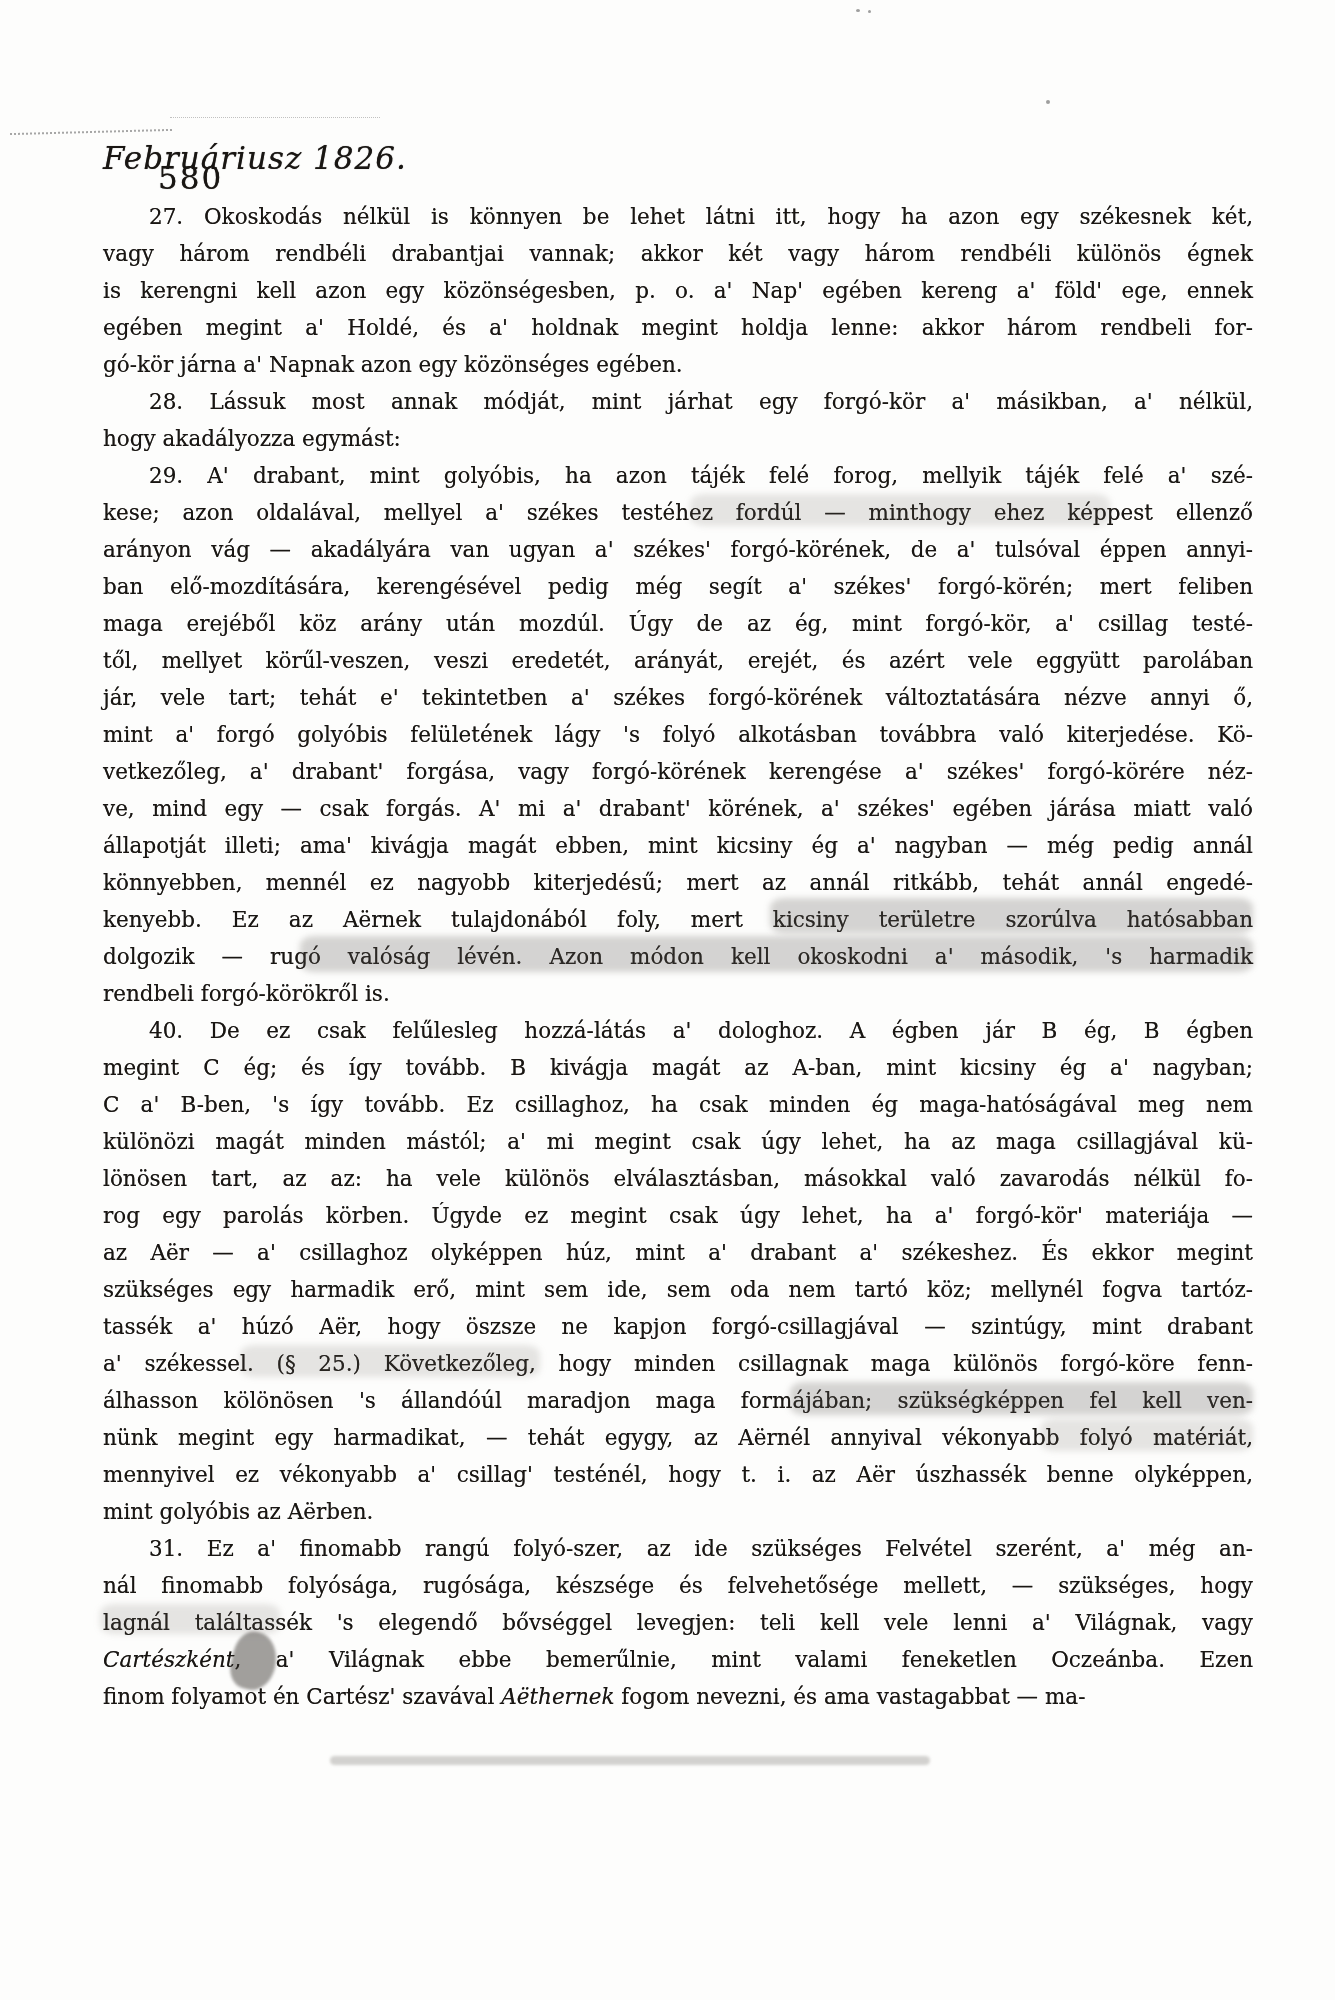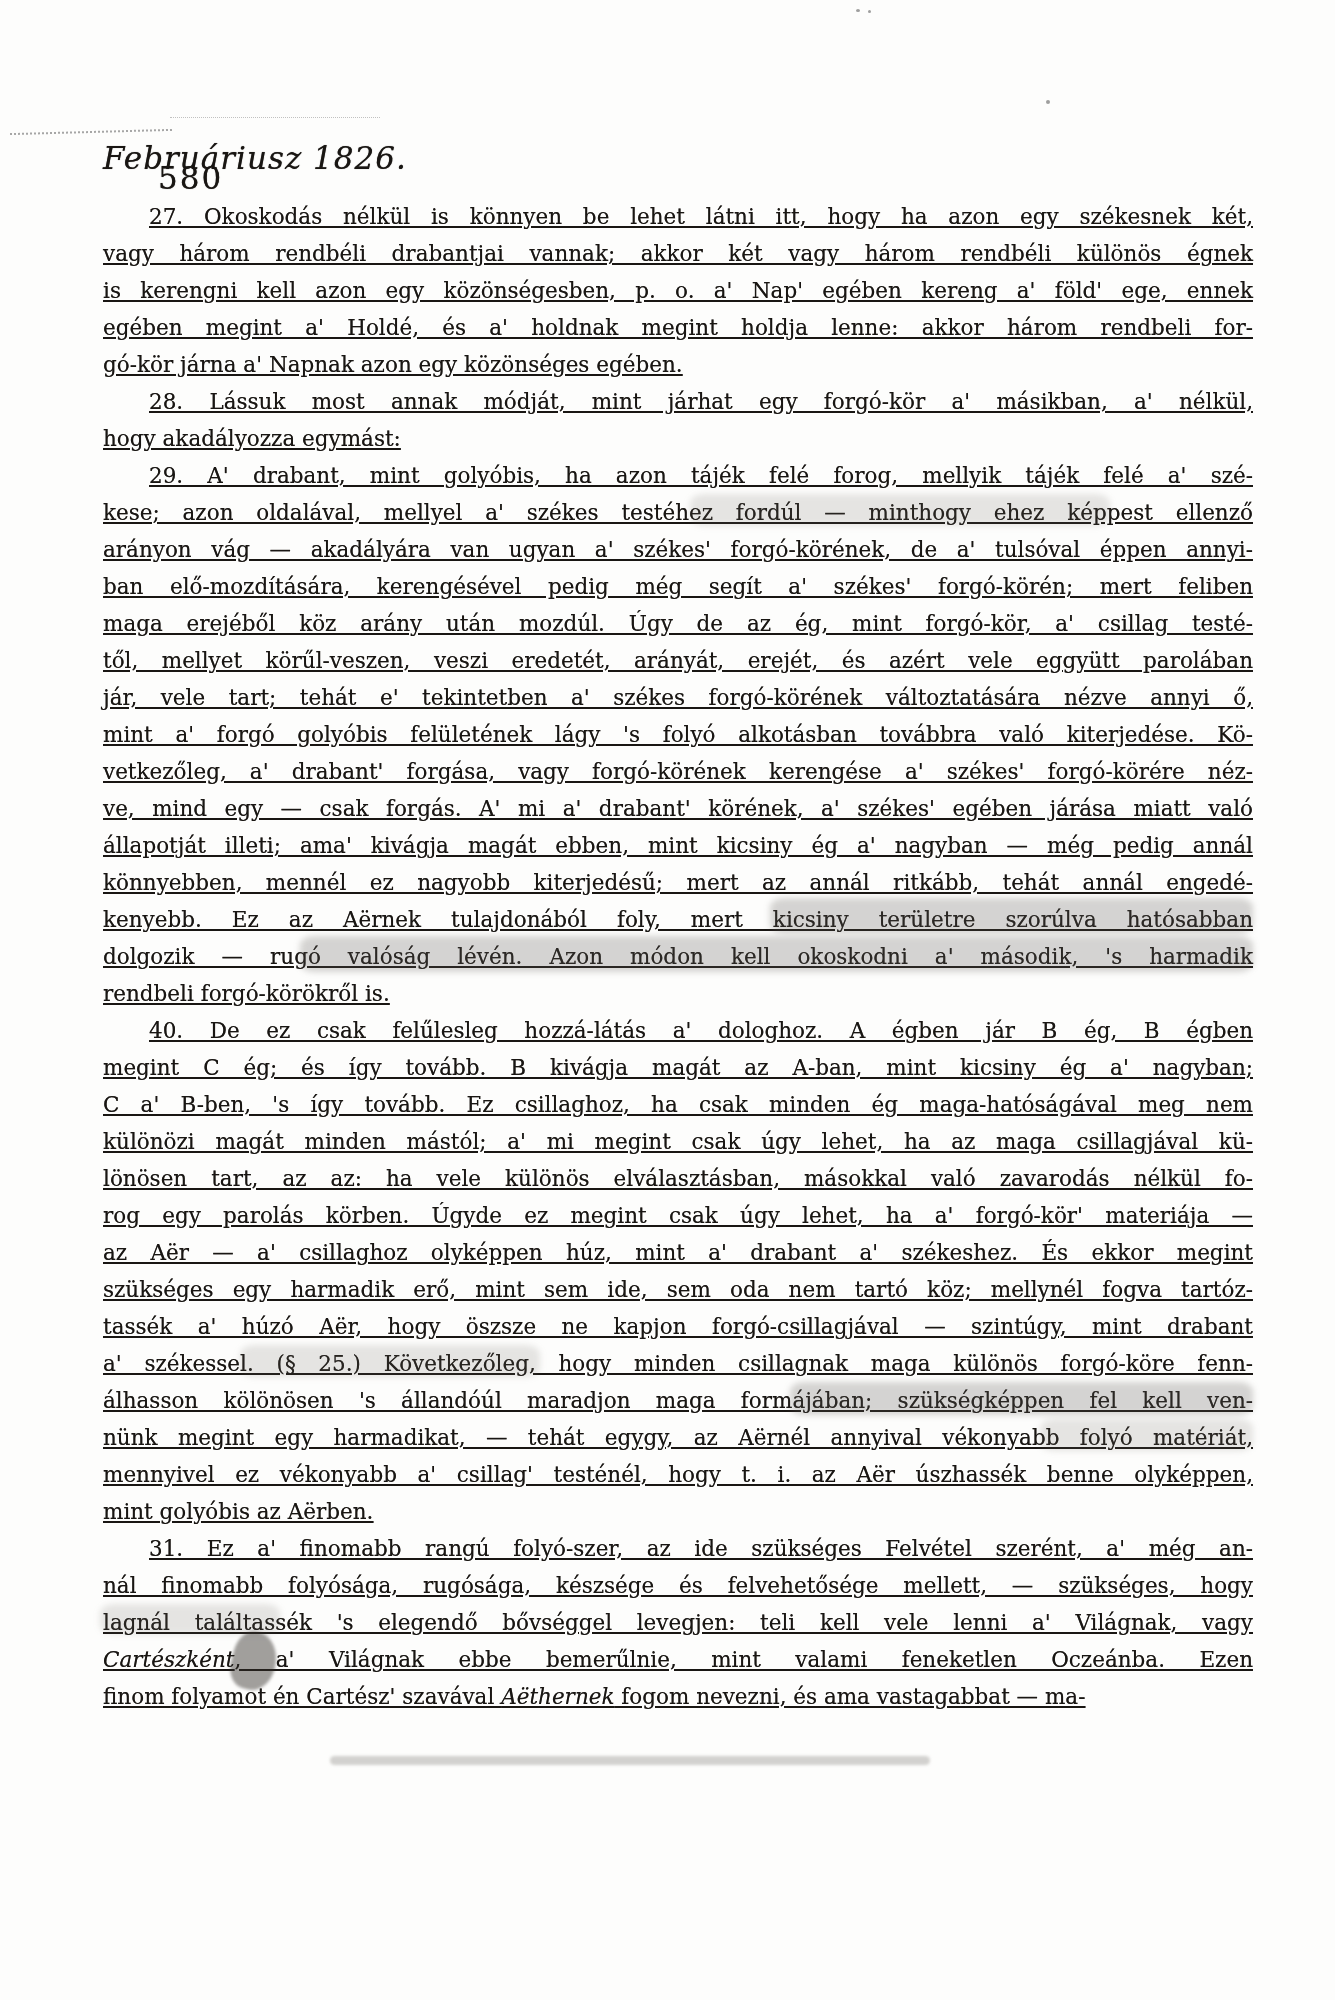--- a/index.html
+++ b/index.html
@@ -26,21 +26,21 @@
     display:block; text-align:left; letter-spacing:1px;
     text-shadow:0 0 0.7px rgba(25,22,19,0.8);
     font-style:italic;
   }
   
   .text-block {
     position:absolute; left:103px; top:198px; width:1150px;
     font-size:21.5px; line-height:37px;
     text-shadow:0 0 0.5px rgba(25,22,19,0.65);
   }
-  .para { margin:0;text-decoration:underline; }
+  .para { margin:0; }
   .line {
     display:block; height:37px; overflow:visible;
     text-align:justify; text-align-last:justify;
     white-space:normal;
   }
   .line.last { text-align-last:left; }
   .line.first { text-indent:46px; }
   i { font-style:italic; }
 
   

